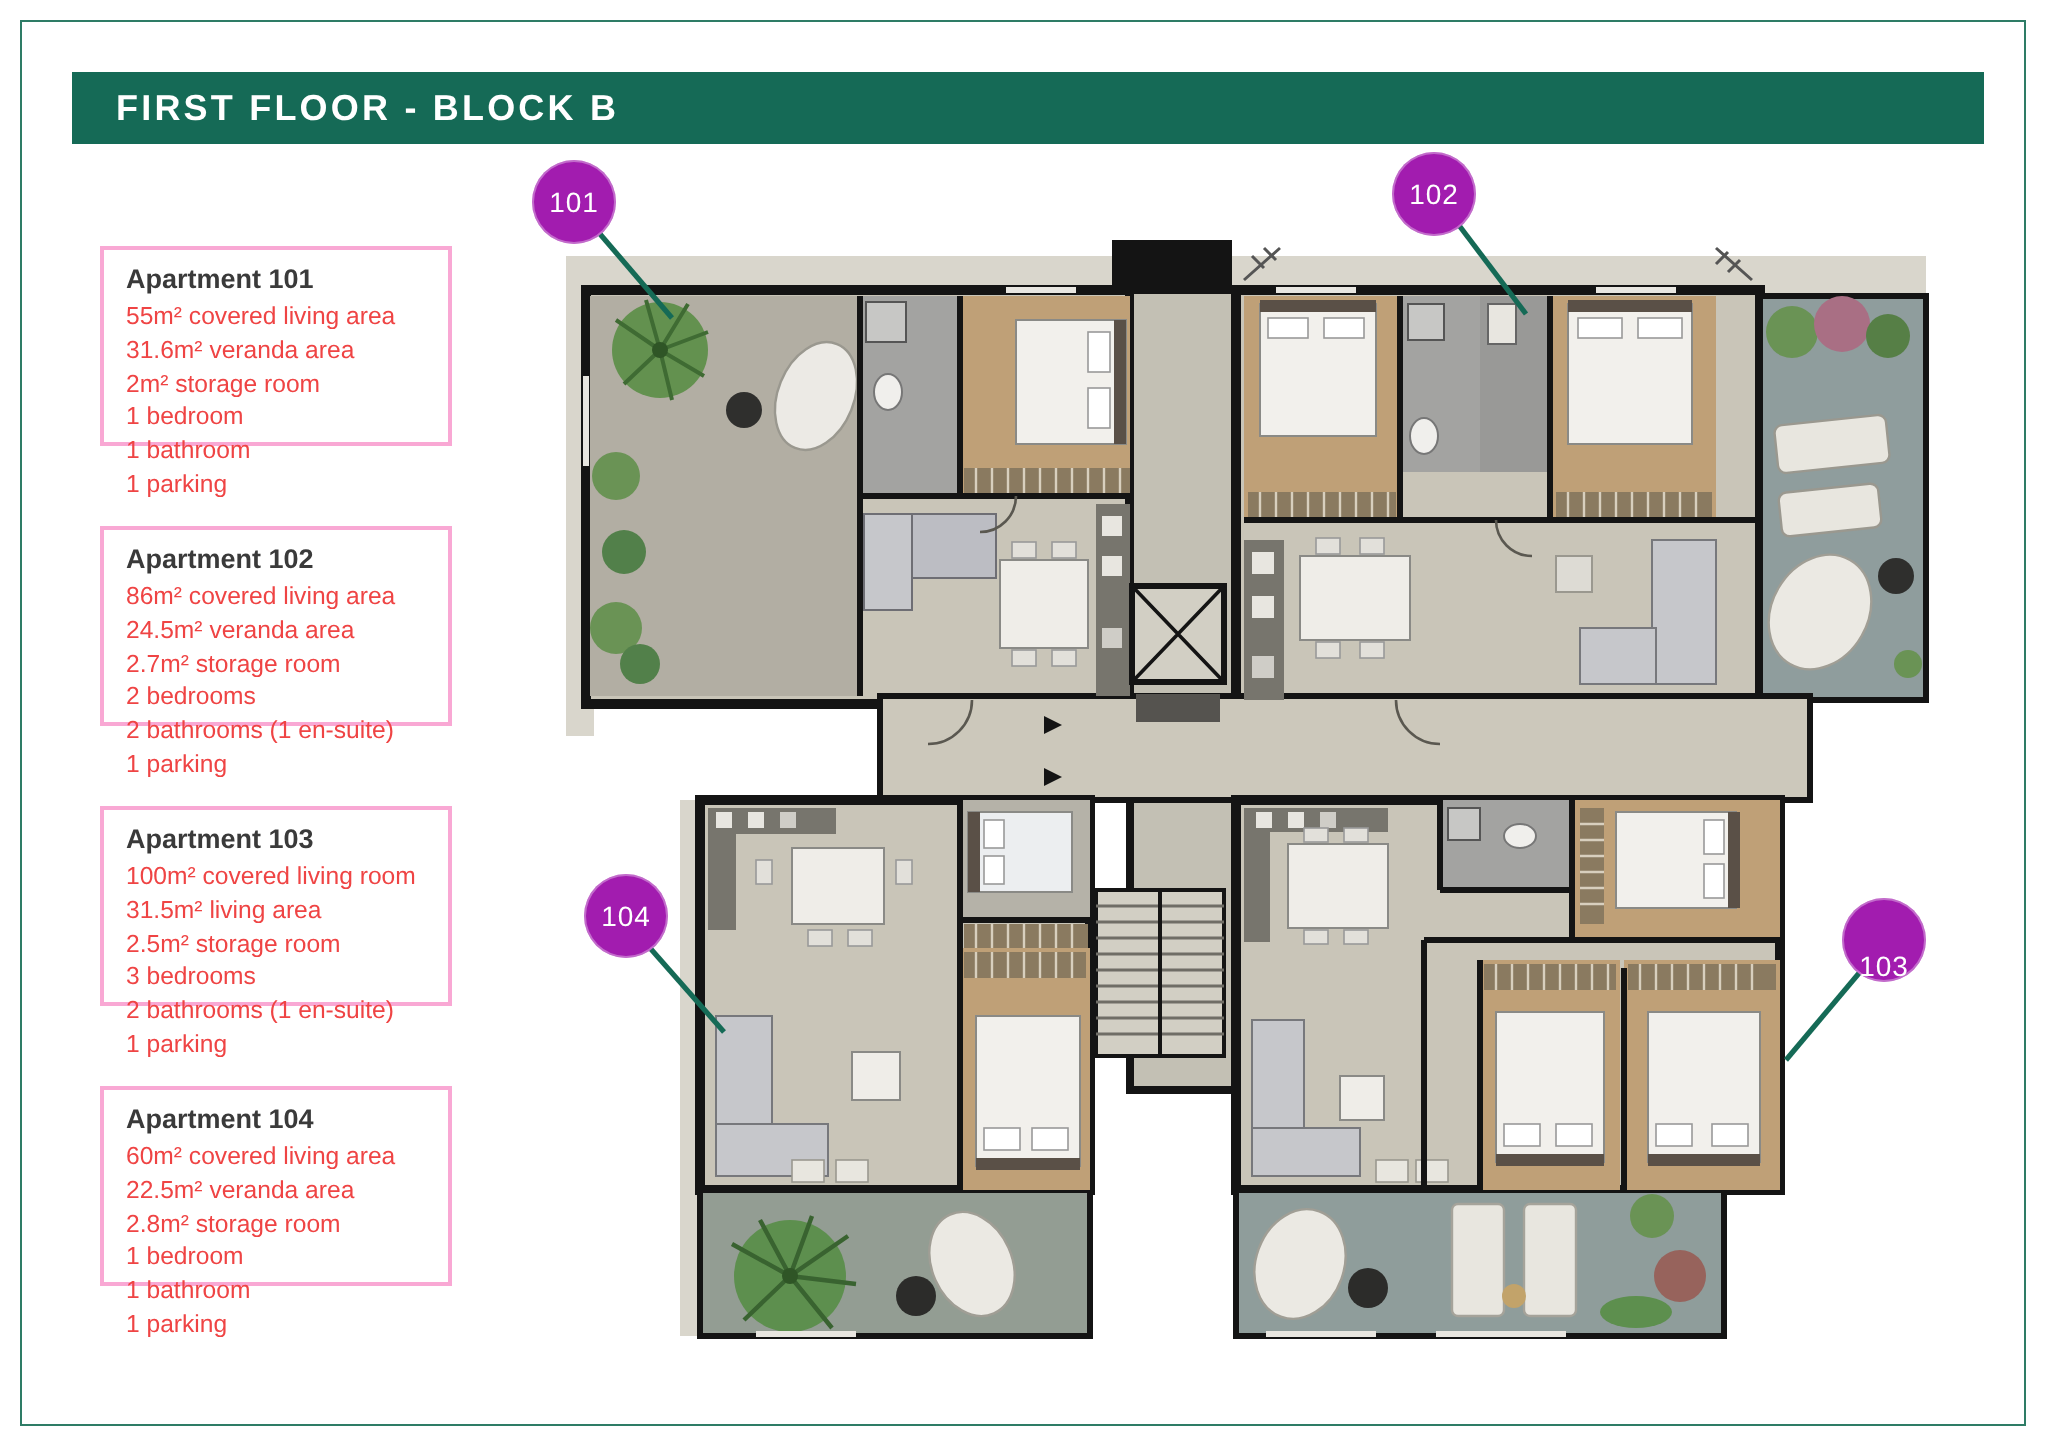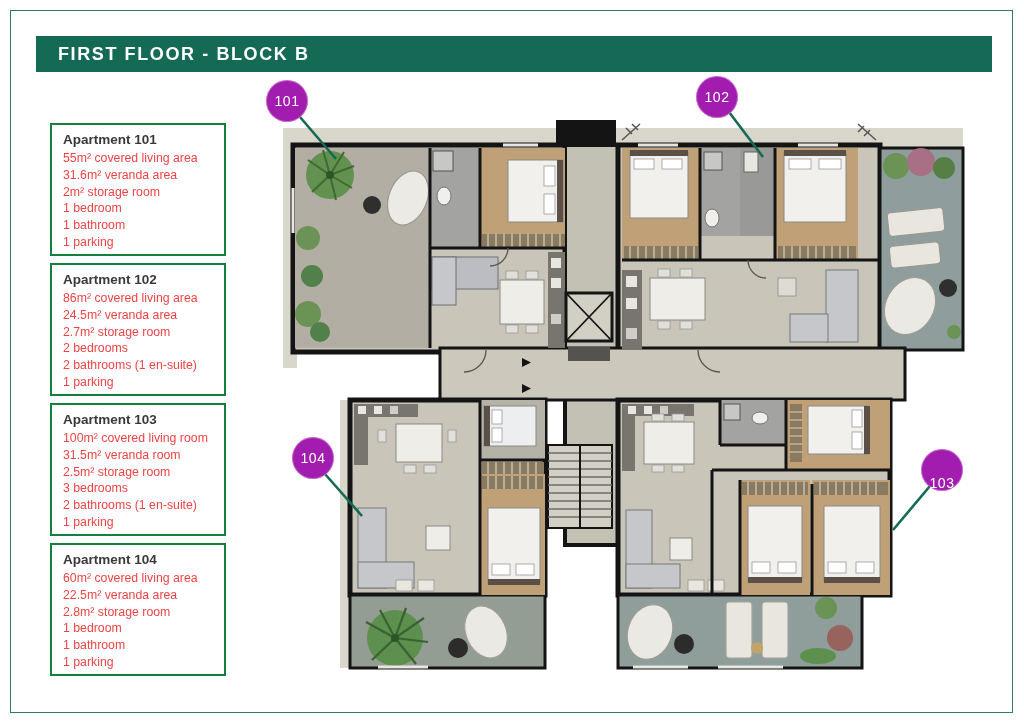--- a/index.html
+++ b/index.html
@@ -14,22 +14,22 @@
   }
   .header-bar{
     position:absolute;left:36px;top:36px;width:956px;height:36px;
     background:#156a56;display:flex;align-items:center;
   }
   .header-bar h1{
     margin:0;padding-left:22px;color:#ffffff;font-size:18px;font-weight:bold;
     letter-spacing:1.6px;
   }
   .apt-card{
-    position:absolute;left:50px;width:176px;height:133px;box-sizing:border-box;
-    border:2px solid #15803d;background:#ffffff;padding:7px 11px 6px 11px;
+    position:absolute;left:50px;width:176px;height:100px;box-sizing:border-box;
+    border:2px solid #f9a8d4;background:#ffffff;padding:7px 11px 6px 11px;
   }
   .apt-card .apt-title{
     font-size:13.5px;font-weight:bold;color:#3a3a3a;margin:0 0 3px 0;
   }
   .apt-card .apt-line{
     font-size:12.3px;color:#ef4444;line-height:16.8px;white-space:nowrap;
   }
   #card-101{top:123px;} #card-102{top:263px;} #card-103{top:403px;} #card-104{top:543px;}
   .plan-wrap{position:absolute;left:278px;top:118px;width:690px;height:570px;}
   .overlay-lines{position:absolute;left:0;top:0;width:1024px;height:724px;pointer-events:none;}
@@ -67,21 +67,21 @@
   <div class="apt-line">86m² covered living area</div>
   <div class="apt-line">24.5m² veranda area</div>
   <div class="apt-line">2.7m² storage room</div>
   <div class="apt-line">2 bedrooms</div>
   <div class="apt-line">2 bathrooms (1 en-suite)</div>
   <div class="apt-line">1 parking</div>
 </div>
 <div class="apt-card" id="card-103">
   <div class="apt-title">Apartment 103</div>
   <div class="apt-line">100m² covered living room</div>
-  <div class="apt-line">31.5m² veranda room</div>
+  <div class="apt-line">31.5m² living area</div>
   <div class="apt-line">2.5m² storage room</div>
   <div class="apt-line">3 bedrooms</div>
   <div class="apt-line">2 bathrooms (1 en-suite)</div>
   <div class="apt-line">1 parking</div>
 </div>
 <div class="apt-card" id="card-104">
   <div class="apt-title">Apartment 104</div>
   <div class="apt-line">60m² covered living area</div>
   <div class="apt-line">22.5m² veranda area</div>
   <div class="apt-line">2.8m² storage room</div>

